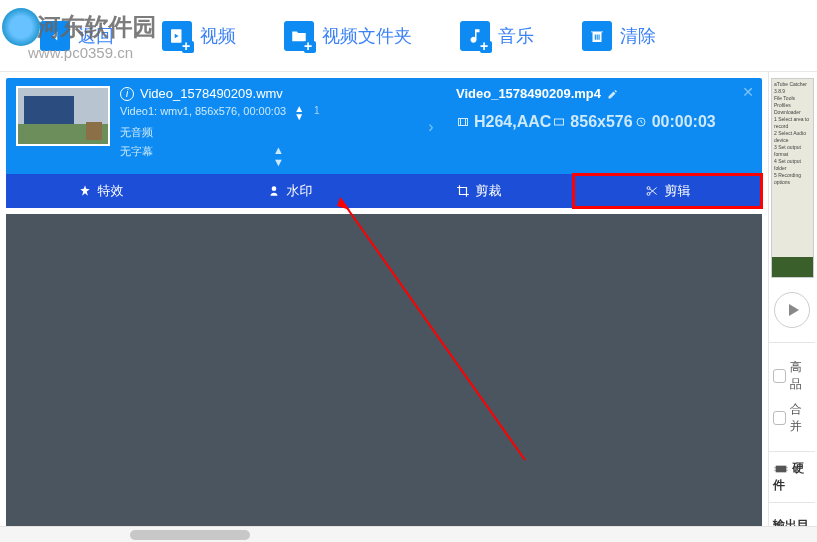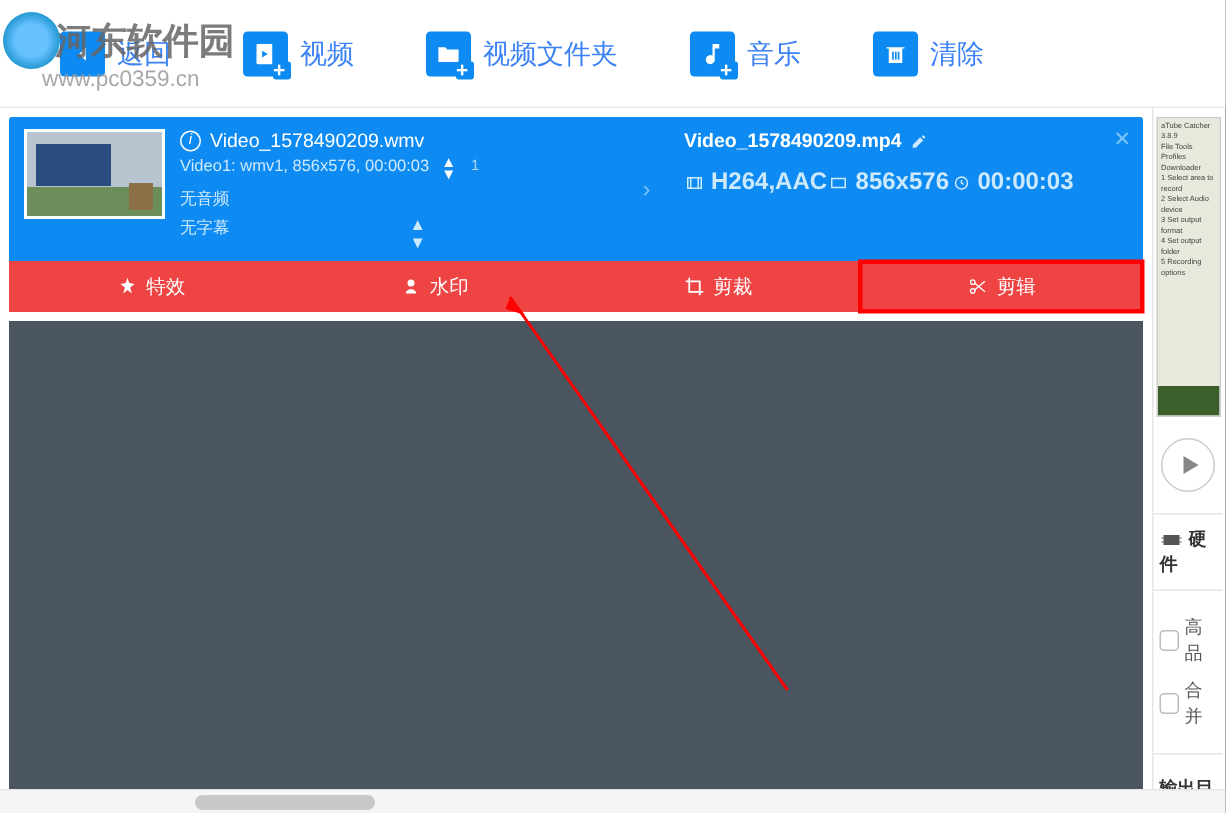--- a/index.html
+++ b/index.html
@@ -37,21 +37,21 @@
 .sep-col { width: 30px; display: flex; align-items: center; justify-content: center; color: #7fc4f7; font-size: 16px; }
 
 .dst-info { flex: 1; color: #fff; padding-left: 10px; font-weight: bold; }
 .dst-specs { display: flex; gap: 1px; margin-top: 12px; font-size: 16px; color: #cde9fc; align-items: center; }
 .spec { display: flex; align-items: center; gap: 4px; }
 .spec svg { width: 14px; height: 12px; }
 
 .codec-badge { width: 44px; text-align: center; color: #cde9fc; font-size: 11px; cursor: pointer; }
 .codec-badge .gear { width: 36px; height: 36px; margin: 0 auto 2px auto; }
 
-.tab-bar { display: flex; background: #ef4444; height: 34px; }
+.tab-bar { display: flex; background: #1d4ed8; height: 34px; }
 .tab { flex: 1; display: flex; align-items: center; justify-content: center; color: #fff; font-size: 13px; cursor: pointer; gap: 6px; }
 .tab svg { width: 14px; height: 14px; }
 .tab.active-outline { outline: 3px solid #ff0000; outline-offset: -2px; z-index: 2; }
 
 .content-dark { background: #4a5560; height: 326px; margin: 0 6px 6px 6px; position: relative; }
 
 .arrow-line { position: absolute; top: 0; left: 0; pointer-events: none; z-index: 50; }
 
 .right-thumb { width: 43px; height: 200px; margin: 6px 2px; background: linear-gradient(180deg, #e8e8dc 0%, #e8e8dc 90%, #3a5f2a 90%); border: 1px solid #ccc; font-size: 5px; color: #333; padding: 2px; overflow: hidden; }
 .right-play { width: 36px; height: 36px; border: 1px solid #ccc; border-radius: 50%; margin: 14px auto; display: flex; align-items: center; justify-content: center; cursor: pointer; }
@@ -227,43 +227,43 @@
     </svg>
 
   </div>
 
   <div class="right-col">
     <div class="right-thumb">
       <div style="font-size:5px;line-height:7px;color:#444">aTube Catcher 3.8.9<br>File Tools Profiles<br>Downloader<br>1 Select area to record<br>2 Select Audio device<br>3 Set output format<br>4 Set output folder<br>5 Recording options</div>
     </div>
     <div class="right-play"></div>
 
+    <div class="right-section" style="border-top:1px solid #e5e5e5">
+      <div class="chk-row">
+        <span class="chk"></span>
+        <span>高品</span>
+      </div>
+      <div class="chk-row">
+        <span class="chk"></span>
+        <span>合并</span>
+      </div>
+    </div>
+
     <div class="right-section">
       <svg width="16" height="12" viewBox="0 0 24 18" class="hw-icon">
           <rect x="4" y="4" width="16" height="10" fill="#555"></rect>
           <line x1="2" y1="7" x2="4" y2="7" stroke="#555"></line>
           <line x1="2" y1="11" x2="4" y2="11" stroke="#555"></line>
           <line x1="20" y1="7" x2="22" y2="7" stroke="#555"></line>
           <line x1="20" y1="11" x2="22" y2="11" stroke="#555"></line>
         </svg>
       <span style="font-weight:bold">硬件</span>
     </div>
 
     <div class="right-section" style="border-top:1px solid #e5e5e5">
-      <div class="chk-row">
-        <span class="chk"></span>
-        <span>高品</span>
-      </div>
-      <div class="chk-row">
-        <span class="chk"></span>
-        <span>合并</span>
-      </div>
-    </div>
-
-    <div class="right-section" style="border-top:1px solid #e5e5e5">
       <div class="out-label">输出目录</div>
 
     </div>
   </div>
 </div>
 
 <div class="scroll-bottom">
   <div class="scroll-thumb"></div>
 </div>
 

